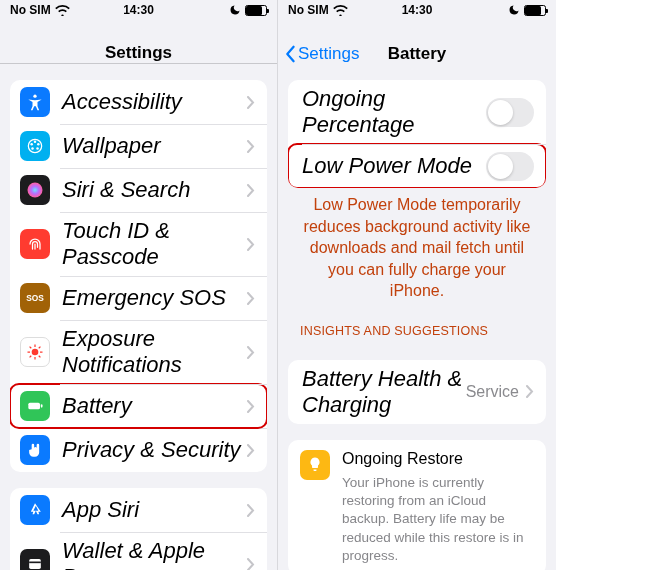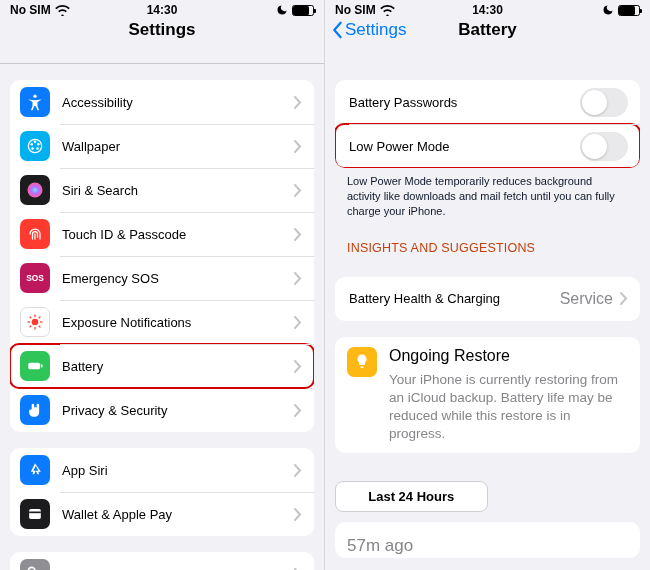--- a/index.html
+++ b/index.html
@@ -1,68 +1,68 @@
 <!DOCTYPE html>
 <html><head>
 <meta charset="utf-8">
 <style>
 * { margin: 0; padding: 0; box-sizing: border-box; -webkit-font-smoothing: antialiased; }
 body { font-family: -apple-system, "SF Pro Text", "Helvetica Neue", Arial, sans-serif; background: #fff; }
 .wrap { display: flex; width: 650px; height: 570px; }
-.pane { width: 325px; height: 570px; background: #f2f2f6; display: flex; flex-direction: column; position: relative; overflow: hidden; }
+.pane { width: 278px; height: 570px; background: #f2f2f6; display: flex; flex-direction: column; position: relative; overflow: hidden; }
 .pane:first-child { border-right: 1px solid #d8d8dc; }
 
 
 .status { height: 20px; display: flex; align-items: center; padding: 0 10px; font-size: 12px; font-weight: 600; color: #000; }
 .status .center { position: absolute; left: 0; right: 0; text-align: center; }
 .status .right { margin-left: auto; display: flex; align-items: center; gap: 4px; }
 .moon { width: 12px; height: 12px; }
 .batt { width: 22px; height: 11px; border: 1px solid #000; border-radius: 2.5px; position: relative; }
 .batt::after { content: ""; position: absolute; right: -3px; top: 3px; width: 2px; height: 4px; background: #000; border-radius: 0 1px 1px 0; }
 .batt i { display: block; height: 100%; width: 80%; background: #000; border-radius: 1.5px; }
 
 
-.nav { height: 44px; display: flex; align-items: flex-start; justify-content: center; position: relative; border-bottom: 0.5px solid #c8c8cc; }
+.nav { height: 44px; display: flex; align-items: flex-end; justify-content: center; position: relative; border-bottom: 0.5px solid #c8c8cc; }
 .nav-title { font-size: 17px; font-weight: 600; }
 .nav-back { position: absolute; left: 6px; display: flex; align-items: center; color: #007aff; font-size: 17px; gap: 2px; }
 .nav-back svg { width: 12px; height: 18px; }
 
 .scroll { flex: 1; overflow-y: auto; }
 
 
 .group { margin: 16px 10px 0; background: #fff; border-radius: 10px; overflow: hidden; }
 .row { display: flex; align-items: center; min-height: 44px; padding: 6px 12px 6px 10px; position: relative; }
 .row + .row::before { content: ""; position: absolute; top: 0; left: 50px; right: 0; height: 0.5px; background: #e0e0e4; }
 .row .icon { width: 30px; height: 30px; border-radius: 7px; margin-right: 12px; display: flex; align-items: center; justify-content: center; flex-shrink: 0; }
 .row .icon svg { width: 20px; height: 20px; }
-.row .label { font-size: 13px; flex: 1; }
+.row .label { font-size: 22px; flex: 1; font-style: italic; }
 .row .chev { color: #c5c5c9; }
 .row .chev svg { width: 8px; height: 13px; display: block; }
 .row.hl { outline: 2.5px solid #d40000; outline-offset: -1px; border-radius: 9px; z-index: 2; }
 .row.plain + .row.plain::before { left: 14px; }
 .row.plain { padding-left: 14px; }
 
 
 .toggle { width: 48px; height: 29px; background: #e9e9eb; border-radius: 15px; position: relative; flex-shrink: 0; }
 .toggle i { position: absolute; width: 25px; height: 25px; background: #fff; border-radius: 50%; top: 2px; left: 2px; box-shadow: 0 1px 3px rgba(0,0,0,.2); }
-.footer-text { font-size: 11px; color: #0f172a; padding: 6px 22px 0; line-height: 1.35; }
+.footer-text { font-size: 16px; color: #c2410c; padding: 6px 22px 0; line-height: 1.35; text-align: center; }
 .section-header { font-size: 12.5px; color: #c2410c; padding: 22px 22px 6px; text-transform: uppercase; letter-spacing: 0.2px; }
 .insight-row { display: flex; padding: 10px 12px; }
 .insight-icon { width: 30px; height: 30px; border-radius: 7px; background: #fdb813; display: flex; align-items: center; justify-content: center; margin-right: 12px; flex-shrink: 0; }
 .insight-body .title { font-size: 16px; margin-bottom: 6px; }
 .insight-body .desc { font-size: 13.5px; color: #86868a; line-height: 1.35; }
 .row .detail { color: #8a8a8e; font-size: 16px; margin-right: 7px; }
 .seg { margin: 28px 10px 0; }
 .seg-btn { background: #fff; border: 0.5px solid #cfcfd3; border-radius: 8px; padding: 7px 0; text-align: center; font-size: 13px; font-weight: 600; width: 50%; }
 .chart-block { margin: 10px 10px 0; background: #fff; border-radius: 10px; padding: 10px 12px 2px; }
 .chart-block .h { font-size: 15px; font-weight: 600; }
 .chart-block .sub { font-size: 17px; color: #86868a; margin-top: 4px; }
 
 
-.bg-blue{background:#0a7aff}.bg-cyan{background:#00b0f0}.bg-black{background:#1c1c1e}.bg-red{background:#ff3b30}.bg-redA{background:#be185d}.bg-green{background:#30c558}.bg-gray{background:#8e8e93}.bg-store{background:#0a7aff}
+.bg-blue{background:#0a7aff}.bg-cyan{background:#00b0f0}.bg-black{background:#1c1c1e}.bg-red{background:#ff3b30}.bg-redA{background:#a16207}.bg-green{background:#30c558}.bg-gray{background:#8e8e93}.bg-store{background:#0a7aff}
 </style>
 </head>
 <body>
 
 <div class="wrap">
 
 <div class="pane">
   <div class="status">
     <span>No SIM</span>
     <svg width="15" height="11" viewBox="0 0 15 11" style="margin-left:4px">
@@ -281,21 +281,21 @@
       <svg viewBox="0 0 12 20">
             <path d="M10 2L3 10l7 8" stroke="#007aff" stroke-width="2.5" fill="none" stroke-linecap="round" stroke-linejoin="round"></path>
           </svg>
       <span>Settings</span>
     </div>
     <span class="nav-title">Battery</span>
   </div>
   <div class="scroll">
     <div class="group" id="sw">
           <div class="row plain">
-            <span class="label">Battery Passwords</span>
+            <span class="label">Ongoing Percentage</span>
             <span class="toggle">
               <i></i>
             </span>
           </div>
           <div class="row plain hl">
             <span class="label">Low Power Mode</span>
             <span class="toggle">
               <i></i>
             </span>
           </div>

